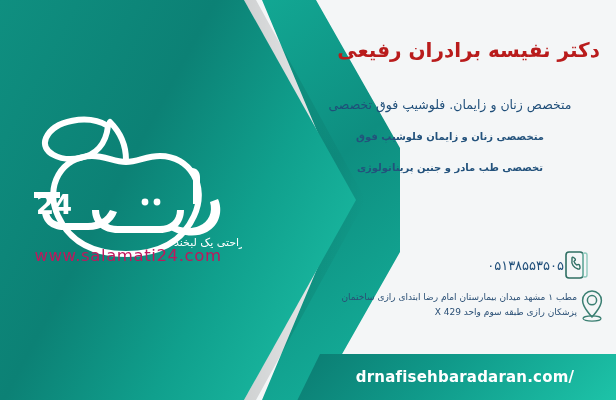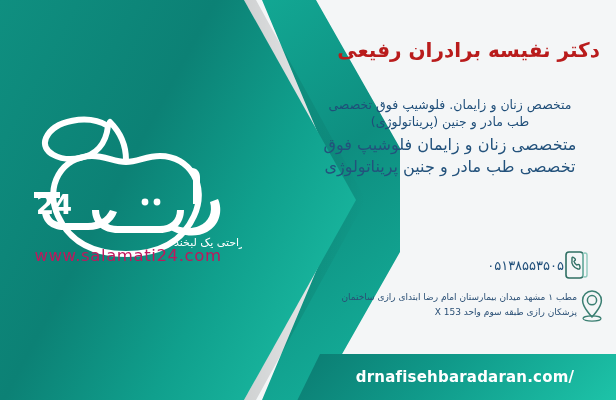--- a/index.html
+++ b/index.html
@@ -104,25 +104,25 @@
     color: #1f4e79;
   }
   .spec-line {
     font-family: "DejaVu Sans", sans-serif;
     font-size: 12.5px;
     line-height: 17px;
     white-space: nowrap;
   }
   .spec-sub {
     font-family: "DejaVu Sans", sans-serif;
-    font-size: 16px;
+    font-size: 10px;
     line-height: 15px;
-    font-weight: normal;
+    font-weight: bold;
     color: #23527c;
-    margin-top: 7px;
+    margin-top: 16px;
     white-space: nowrap;
   }
 
   .phone-row {
     position: absolute;
     right: 16px;
     top: 250px;
     display: flex;
     flex-direction: row;
     align-items: center;
@@ -234,21 +234,20 @@
     </svg>
   </div>
   <div class="logo-url">www.salamati24.com</div>
 
   <div class="content">
 
     <div class="doctor-name">دکتر نفیسه برادران رفیعی</div>
 
     <div class="spec-block">
       <div class="spec-line">متخصص زنان و زایمان. فلوشیپ فوق تخصصی</div>
-      <div class="spec-line">طب مادر و جنین (پریناتولوژی)</div>
       <div class="spec-sub">متخصصی زنان و زایمان فلوشیپ فوق</div>
       <div class="spec-sub">تخصصی طب مادر و جنین پریناتولوژی</div>
     </div>
 
     <div class="phone-row">
       <span class="phone-icon">
         <svg viewBox="0 0 26 30" xmlns="http://www.w3.org/2000/svg">
           <rect x="2" y="2" width="17" height="26" rx="3" fill="none" stroke="#2f6f63" stroke-width="1.6"></rect>
           <rect x="19" y="3" width="4" height="24" rx="2" fill="none" stroke="#8fc9bd" stroke-width="1.4"></rect>
           <path d="M8 10 c-1 4 2 8 6 9 c1.4 .4 2.2 -.6 2 -1.8 l-.3 -1.6 c-.2 -1 -1.1 -1.3 -1.9 -1 l-1.1 .4 c-1.4 -1 -2.3 -2.2 -2.7 -3.6 l.9 -.8 c.7 -.6 .6 -1.5 -.1 -2.1 l-1.2 -1 c-.8 -.7 -1.4 -.3 -1.6 .5 z" fill="none" stroke="#2f6f63" stroke-width="1.4"></path>
@@ -260,21 +259,21 @@
     <div class="address-row">
       <span class="pin-icon">
         <svg viewBox="0 0 30 34" xmlns="http://www.w3.org/2000/svg">
           <path d="M15 3 c-5.2 0 -9.4 4.2 -9.4 9.4 c0 6.8 9.4 16.6 9.4 16.6 s9.4 -9.8 9.4 -16.6 c0 -5.2 -4.2 -9.4 -9.4 -9.4 z" fill="none" stroke="#3a7f72" stroke-width="1.5"></path>
           <circle cx="15" cy="12.2" r="4.6" fill="none" stroke="#3a7f72" stroke-width="1.5"></circle>
           <ellipse cx="15" cy="30.5" rx="9" ry="2.6" fill="none" stroke="#3a7f72" stroke-width="1.2"></ellipse>
         </svg>
       </span>
       <span class="address-text">
         <span class="address-line">مطب ۱ مشهد میدان بیمارستان امام رضا ابتدای رازی ساختمان</span>
-        <span class="address-line" style="display:block;">پزشکان رازی  طبقه سوم واحد 153 X</span>
+        <span class="address-line" style="display:block;">پزشکان رازی  طبقه سوم واحد 429 X</span>
       </span>
     </div>
   </div>
 
   <div class="footer-bar">
     <span class="footer-url">drnafisehbaradaran.com/</span>
   </div>
 
 </div>
 

